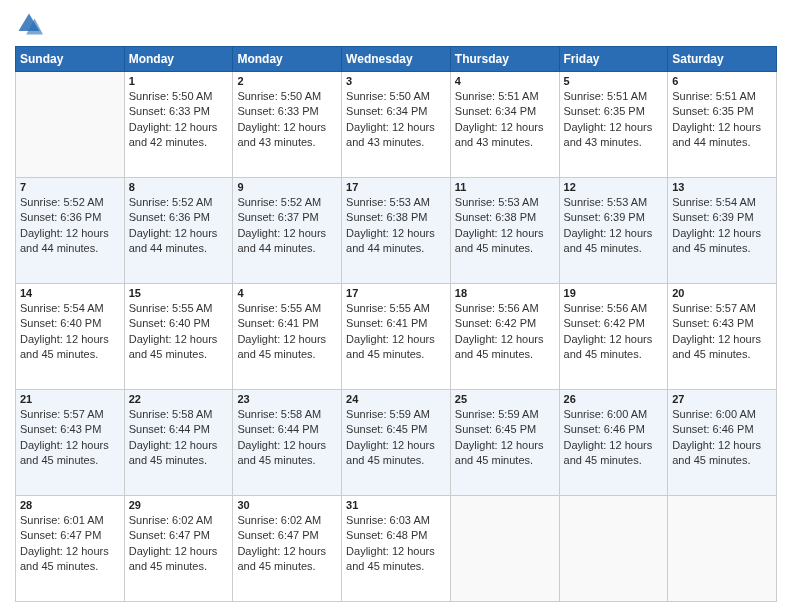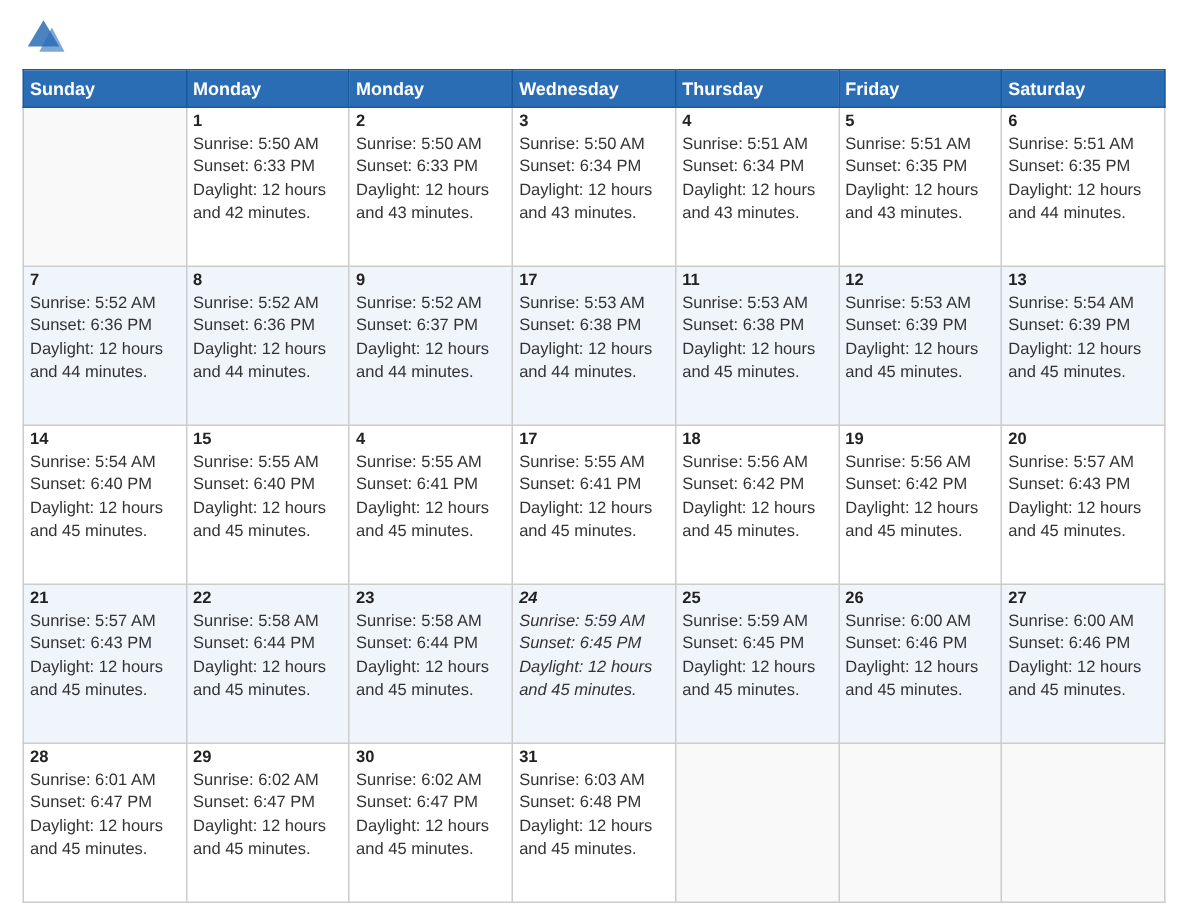--- a/index.html
+++ b/index.html
@@ -235,21 +235,21 @@
             <div class="day-info">Sunrise: 5:57 AM<br>Sunset: 6:43 PM<br>Daylight: 12 hours and 45 minutes.</div>
           </td>
           <td style="background: rgb(240, 244, 251);">
             <span class="day-number">22</span>
             <div class="day-info">Sunrise: 5:58 AM<br>Sunset: 6:44 PM<br>Daylight: 12 hours and 45 minutes.</div>
           </td>
           <td style="background: rgb(240, 244, 251);">
             <span class="day-number">23</span>
             <div class="day-info">Sunrise: 5:58 AM<br>Sunset: 6:44 PM<br>Daylight: 12 hours and 45 minutes.</div>
           </td>
-          <td style="background: rgb(240, 244, 251); font-style: italic;">
+          <td style="background: rgb(240, 244, 251);">
             <span class="day-number">24</span>
             <div class="day-info">Sunrise: 5:59 AM<br>Sunset: 6:45 PM<br>Daylight: 12 hours and 45 minutes.</div>
           </td>
           <td style="background: rgb(240, 244, 251);">
             <span class="day-number">25</span>
             <div class="day-info">Sunrise: 5:59 AM<br>Sunset: 6:45 PM<br>Daylight: 12 hours and 45 minutes.</div>
           </td>
           <td style="background: rgb(240, 244, 251); margin-left: 44px;">
             <span class="day-number">26</span>
             <div class="day-info">Sunrise: 6:00 AM<br>Sunset: 6:46 PM<br>Daylight: 12 hours and 45 minutes.</div>

